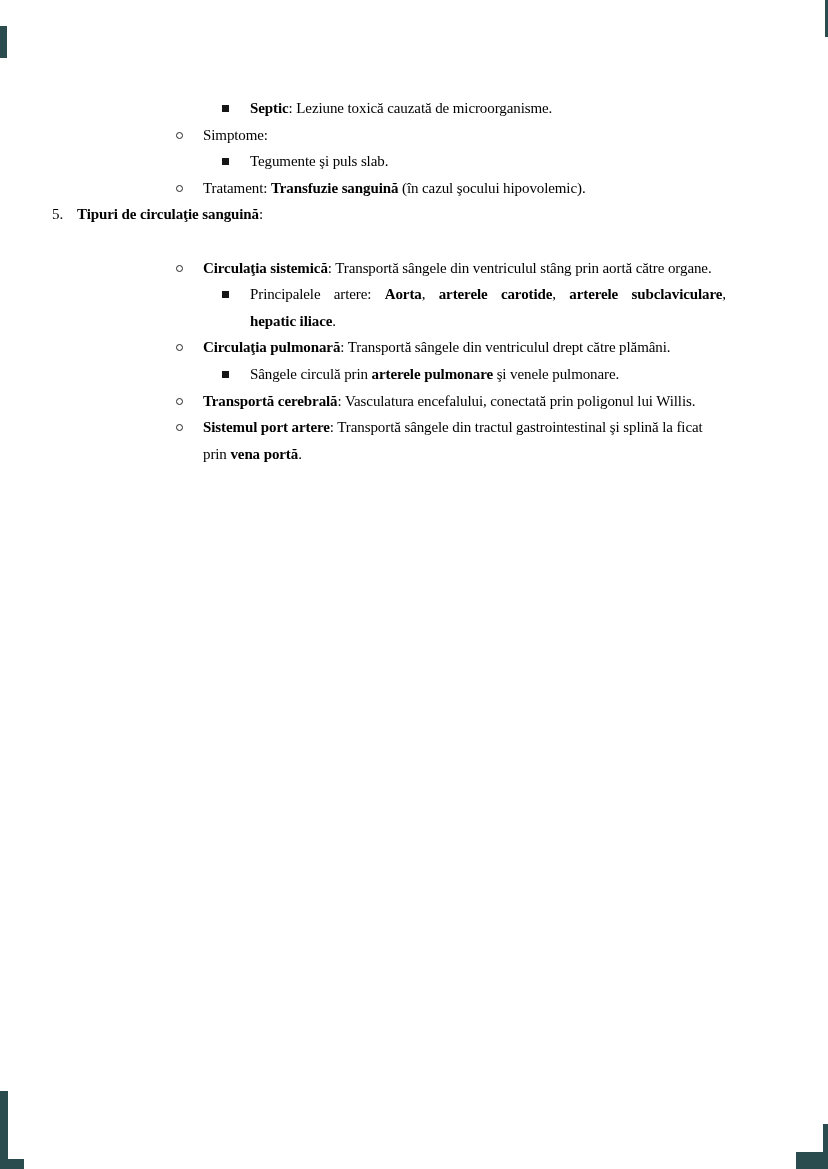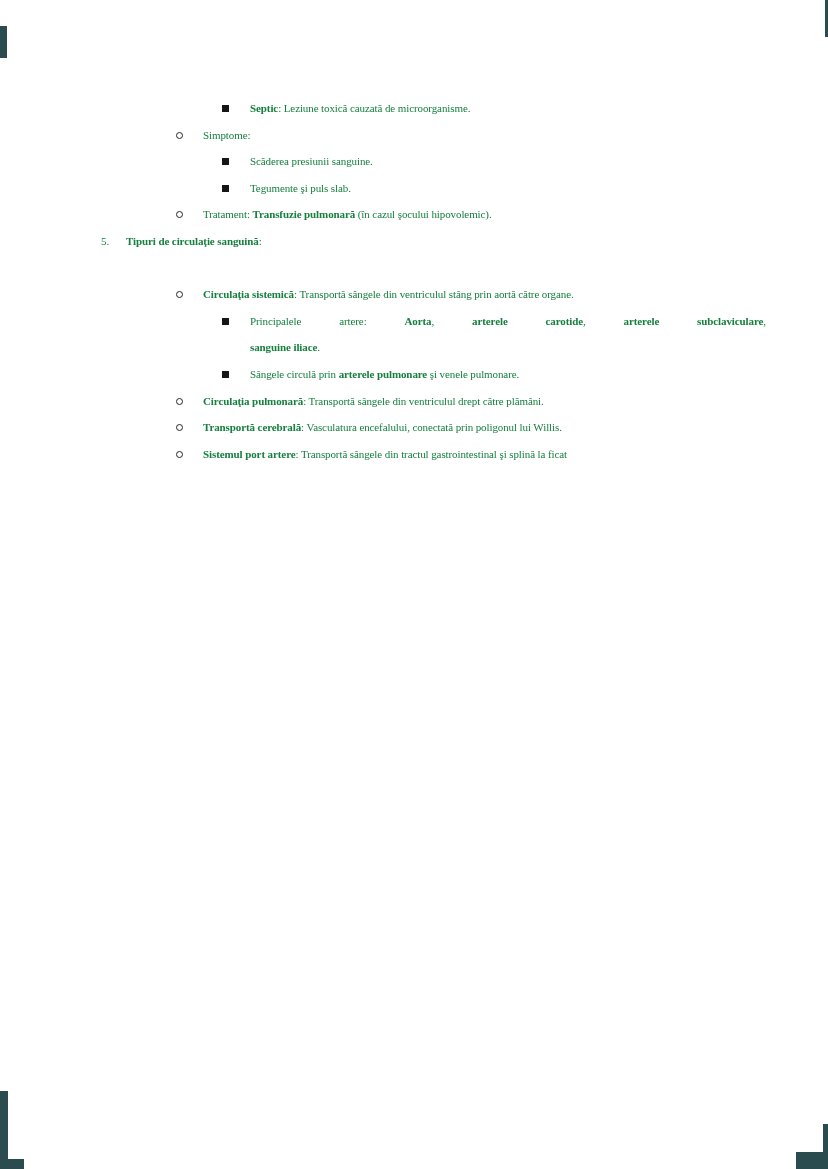--- a/index.html
+++ b/index.html
@@ -1,37 +1,37 @@
 <!DOCTYPE html>
 <html><head>
 <meta charset="utf-8">
 <style>
   html,body { margin:0; padding:0; background:#ffffff; }
   .page {
     position:relative;
     width:828px; height:1169px;
     background:#ffffff;
     font-family:"Liberation Serif","DejaVu Serif",serif;
-    font-size:11px;
-    color:#15803d;
+    font-size:15px;
+    color:#000000;
     overflow:hidden;
   }
   .content { position:absolute; top:95px; left:0; right:0; }
   p.line {
     margin:0;
     line-height:26.6px;
     white-space:nowrap;
     position:relative;
     letter-spacing:-0.1px;
   }
-  .l1 { padding-left:101px; }
+  .l1 { padding-left:52px; }
   .l2 { padding-left:203px; }
   .l3 { padding-left:250px; }
   .just {
-    padding-right:62px;
+    padding-right:102px;
     text-align:justify;
     text-align-last:justify;
     letter-spacing:-0.25px;
   }
   .blank { height:26.6px; }
   .num { display:inline-block; width:25px; }
   b { font-weight:bold; }
   .sq {
     position:absolute; left:222px; top:10px;
     width:7px; height:7px; background:#161616;
@@ -61,40 +61,40 @@
   <div class="artifact a-bl2"></div>
   <div class="artifact a-br1"></div>
   <div class="artifact a-br2"></div>
 
   <div class="content">
 
     <p class="line l3"><span class="sq"></span><b>Septic</b><span>: Leziune toxică cauzată de microorganisme.</span></p>
 
     <p class="line l2"><span class="ci"></span><span>Simptome:</span></p>
 
-    <p class="line l3"><span class="sq"></span><span>Scăderea presiunii sanguine.</span></p>
 
 
     <p class="line l3"><span class="sq"></span><span>Tegumente şi puls slab.</span></p>
 
-    <p class="line l2"><span class="ci"></span><span>Tratament: </span><b>Transfuzie pulmonară</b><span> (în cazul şocului hipovolemic).</span></p>
+    <p class="line l2"><span class="ci"></span><span>Tratament: </span><b>Transfuzie sanguină</b><span> (în cazul şocului hipovolemic).</span></p>
 
     <p class="line l1"><span class="num">5.</span><b>Tipuri de circulaţie sanguină</b><span>:</span></p>
 
     <p class="line blank"></p>
 
     <p class="line l2"><span class="ci"></span><b>Circulaţia sistemică</b><span>: Transportă sângele din ventriculul stâng prin aortă către organe.</span></p>
 
     <p class="line l3 just"><span class="sq"></span><span>Principalele artere: </span><b>Aorta</b><span>, </span><b>arterele carotide</b><span>, </span><b>arterele subclaviculare</b><span>,</span></p>
 
-    <p class="line l3"><b>sanguine iliace</b><span>.</span></p>
+    <p class="line l3"><b>hepatic iliace</b><span>.</span></p>
+
+    <p class="line l2"><span class="ci"></span><b>Circulaţia pulmonară</b><span>: Transportă sângele din ventriculul drept către plămâni.</span></p>
 
     <p class="line l3"><span class="sq"></span><span>Sângele circulă prin </span><b>arterele pulmonare</b><span> şi venele pulmonare.</span></p>
-
-    <p class="line l2"><span class="ci"></span><b>Circulaţia pulmonară</b><span>: Transportă sângele din ventriculul drept către plămâni.</span></p>
 
     <p class="line l2"><span class="ci"></span><b>Transportă cerebrală</b><span>: Vasculatura encefalului, conectată prin poligonul lui Willis.</span></p>
 
     <p class="line l2"><span class="ci"></span><b>Sistemul port artere</b><span>: Transportă sângele din tractul gastrointestinal şi splină la ficat</span></p>
 
+    <p class="line l2"><span>prin </span><b>vena portă</b><span>.</span></p>
 
   </div>
 </div>
 
 </body></html>

